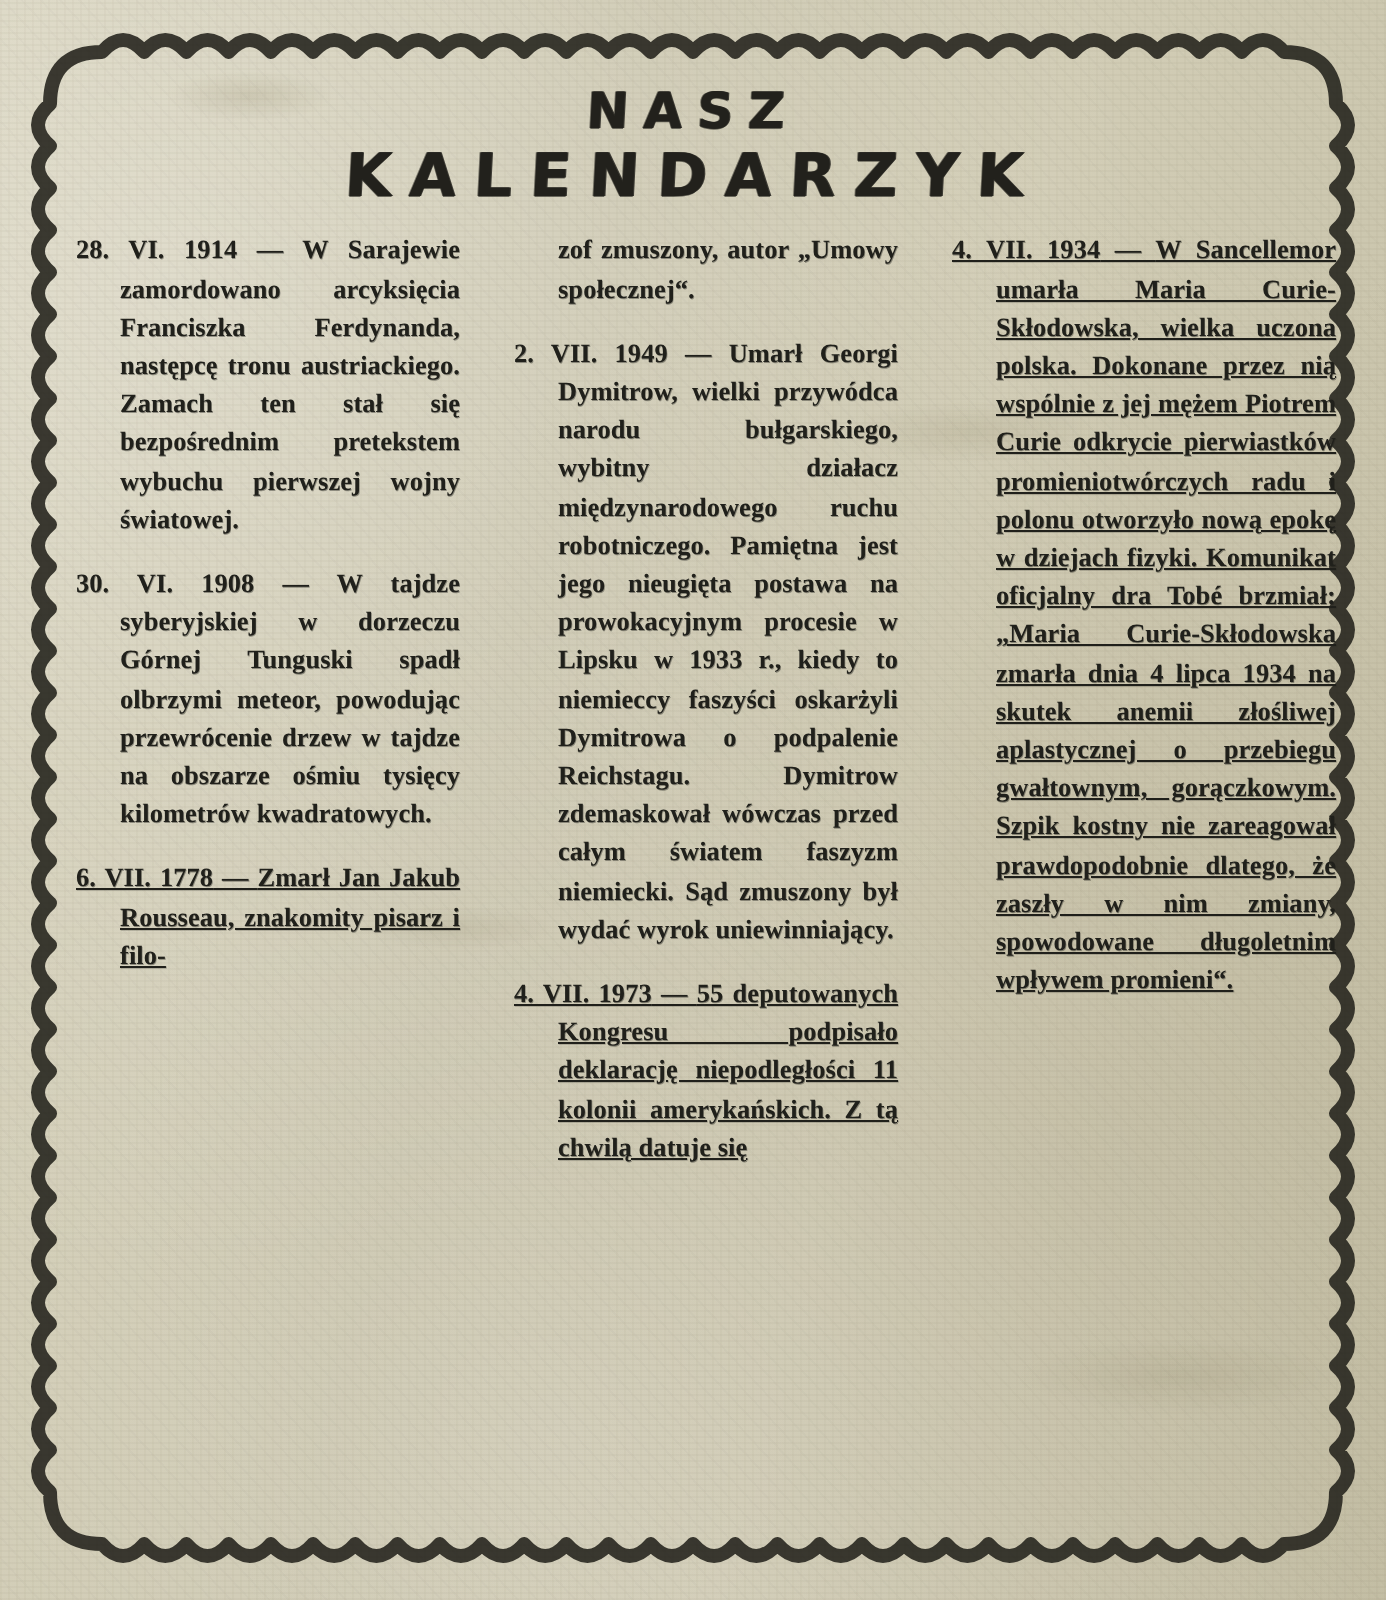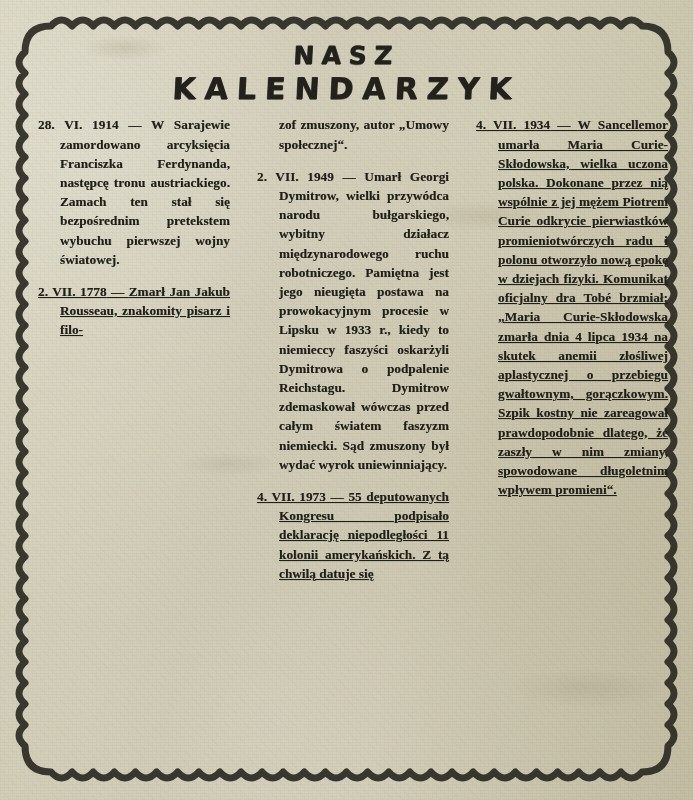--- a/index.html
+++ b/index.html
@@ -148,21 +148,24 @@
       <div class="masthead-line l2">KALENDARZYK</div>
     </div>
 
     <div class="columns">
 
       <div class="column">
         <div class="entry hang">
           <span class="date">28. VI. 1914</span><span> — </span><span>W Sarajewie zamordowano arcyksięcia Franciszka Ferdynanda, następcę tronu austriackiego. Zamach ten stał się bezpośrednim pretekstem wybuchu pierwszej wojny światowej.</span>
         </div>
         <div class="entry hang">
-          <span class="date">2. VII. 1778</span><span> — </span><span>Zmarł Jan Jakub Rousseau, zna­komity pisarz i filo-</span>
+          <span class="date">30. VI. 1908</span><span> — </span><span>W tajdze syberyjskiej w dorzeczu Górnej Tunguski spadł olbrzymi meteor, powodując przewrócenie drzew w tajdze na obszarze ośmiu tysięcy kilometrów kwadratowych.</span>
+        </div>
+        <div class="entry hang">
+          <span class="date">6. VII. 1778</span><span> — </span><span>Zmarł Jan Jakub Rousseau, zna­komity pisarz i filo-</span>
         </div>
       </div>
 
       <div class="column">
         <div class="entry cont">
           <span>zof zmuszony, autor „Umowy społecznej“.</span>
         </div>
         <div class="entry hang">
           <span class="date">2. VII. 1949</span><span> — </span><span>Umarł Georgi Dymitrow, wielki przywódca narodu bułgarskiego, wybitny działacz międzynarodowego ruchu robotniczego. Pamiętna jest jego nieugięta postawa na prowokacyjnym procesie w Lipsku w 1933 r., kiedy to niemieccy faszyści oskarżyli Dymitrowa o podpalenie Reichstagu. Dymitrow zdemaskował wówczas przed całym światem faszyzm niemiecki. Sąd zmuszony był wydać wyrok uniewinniający.</span>
         </div>

